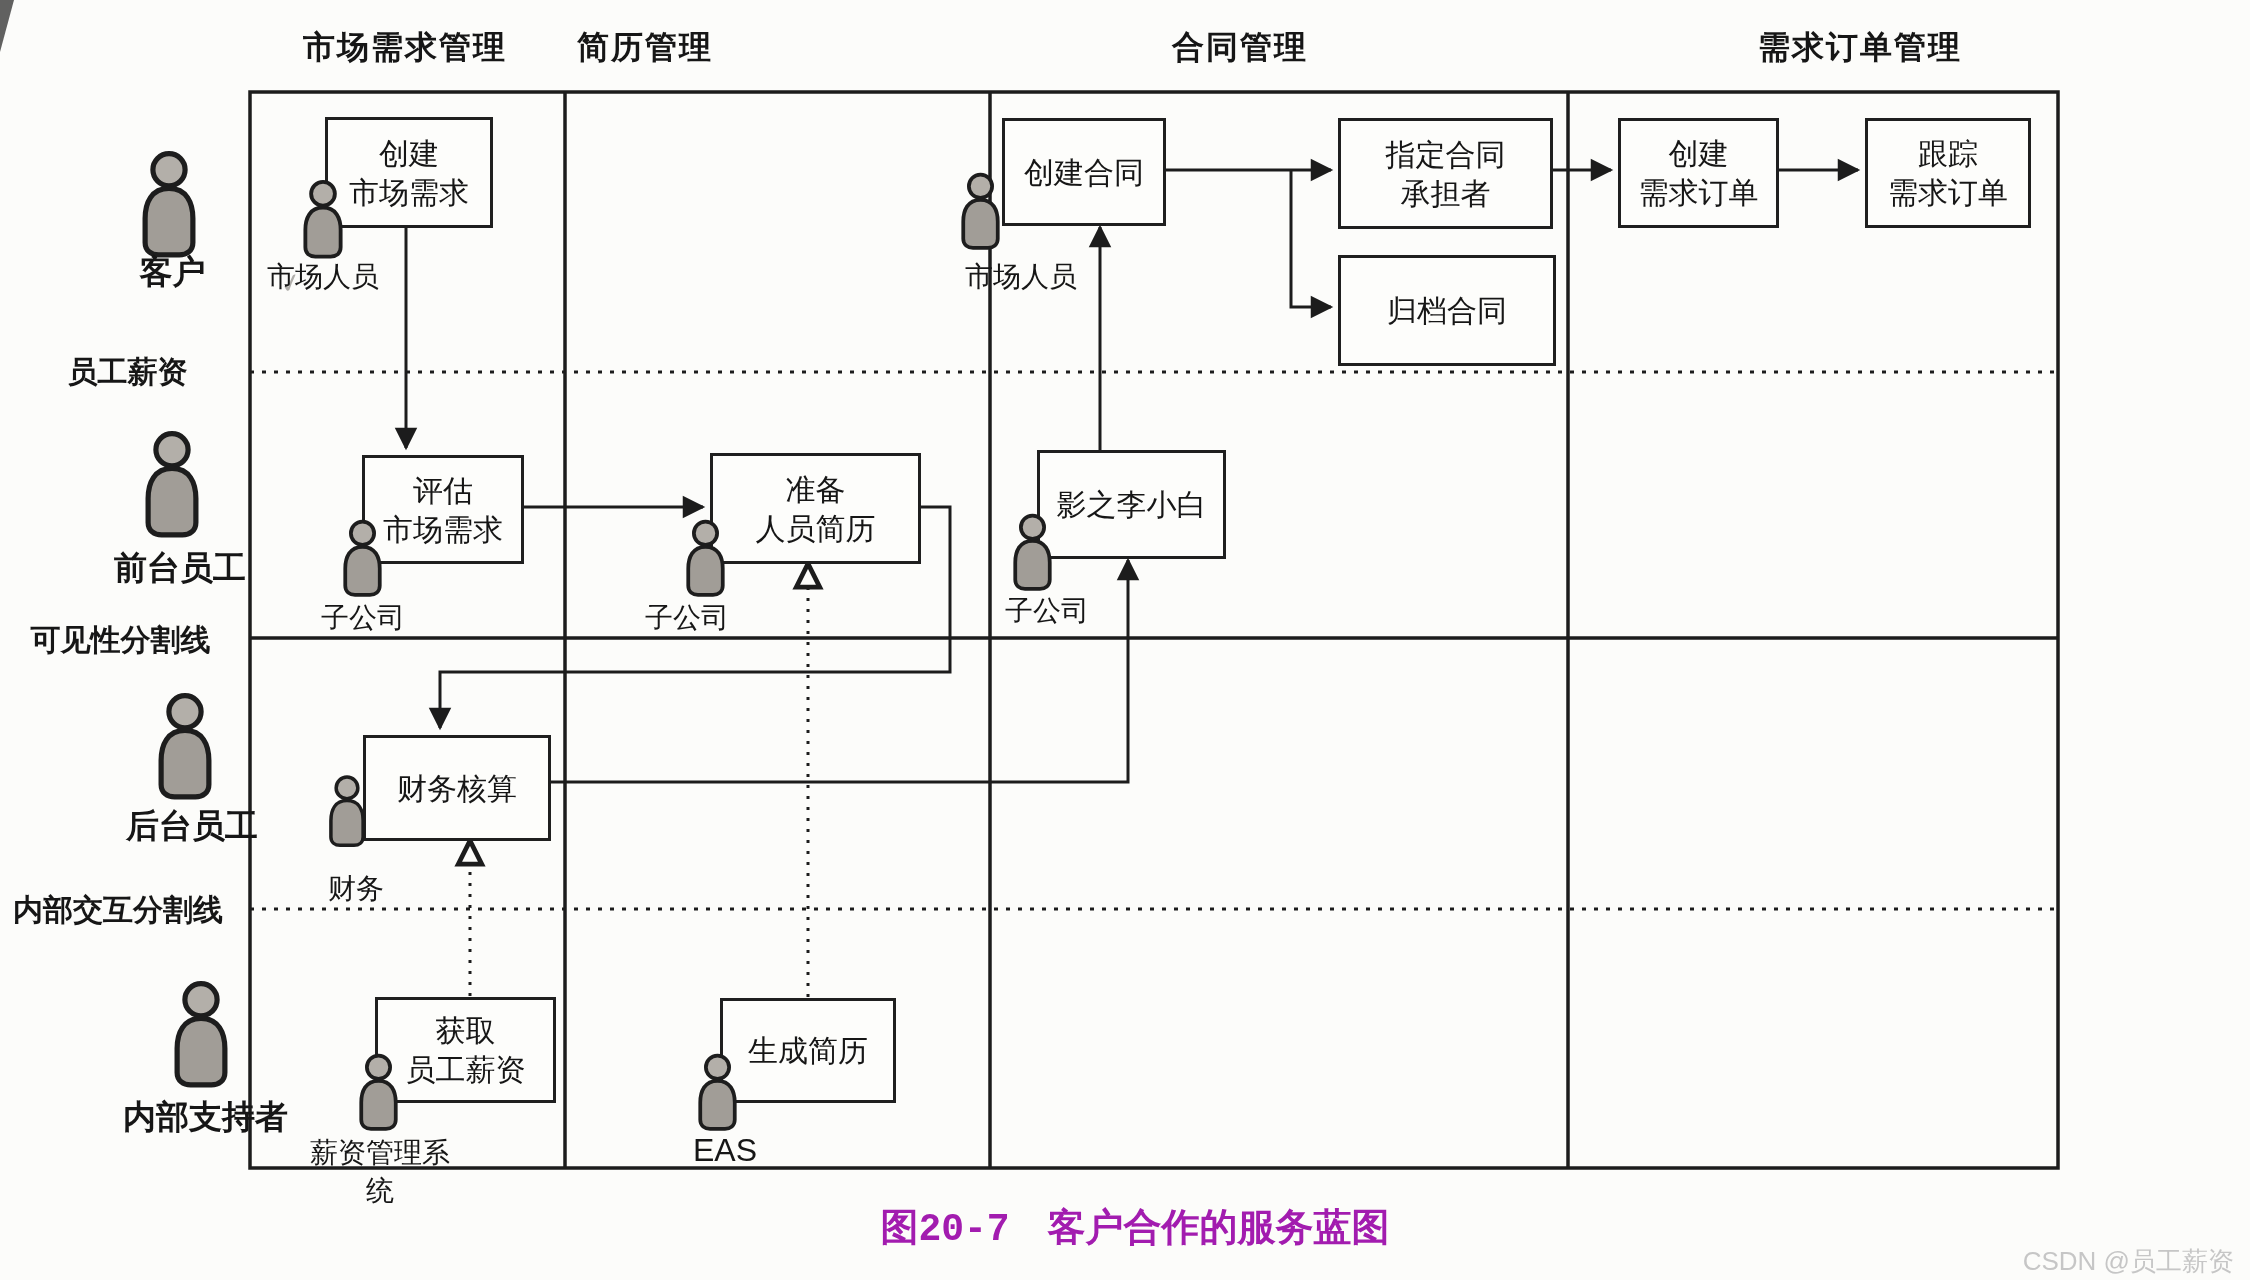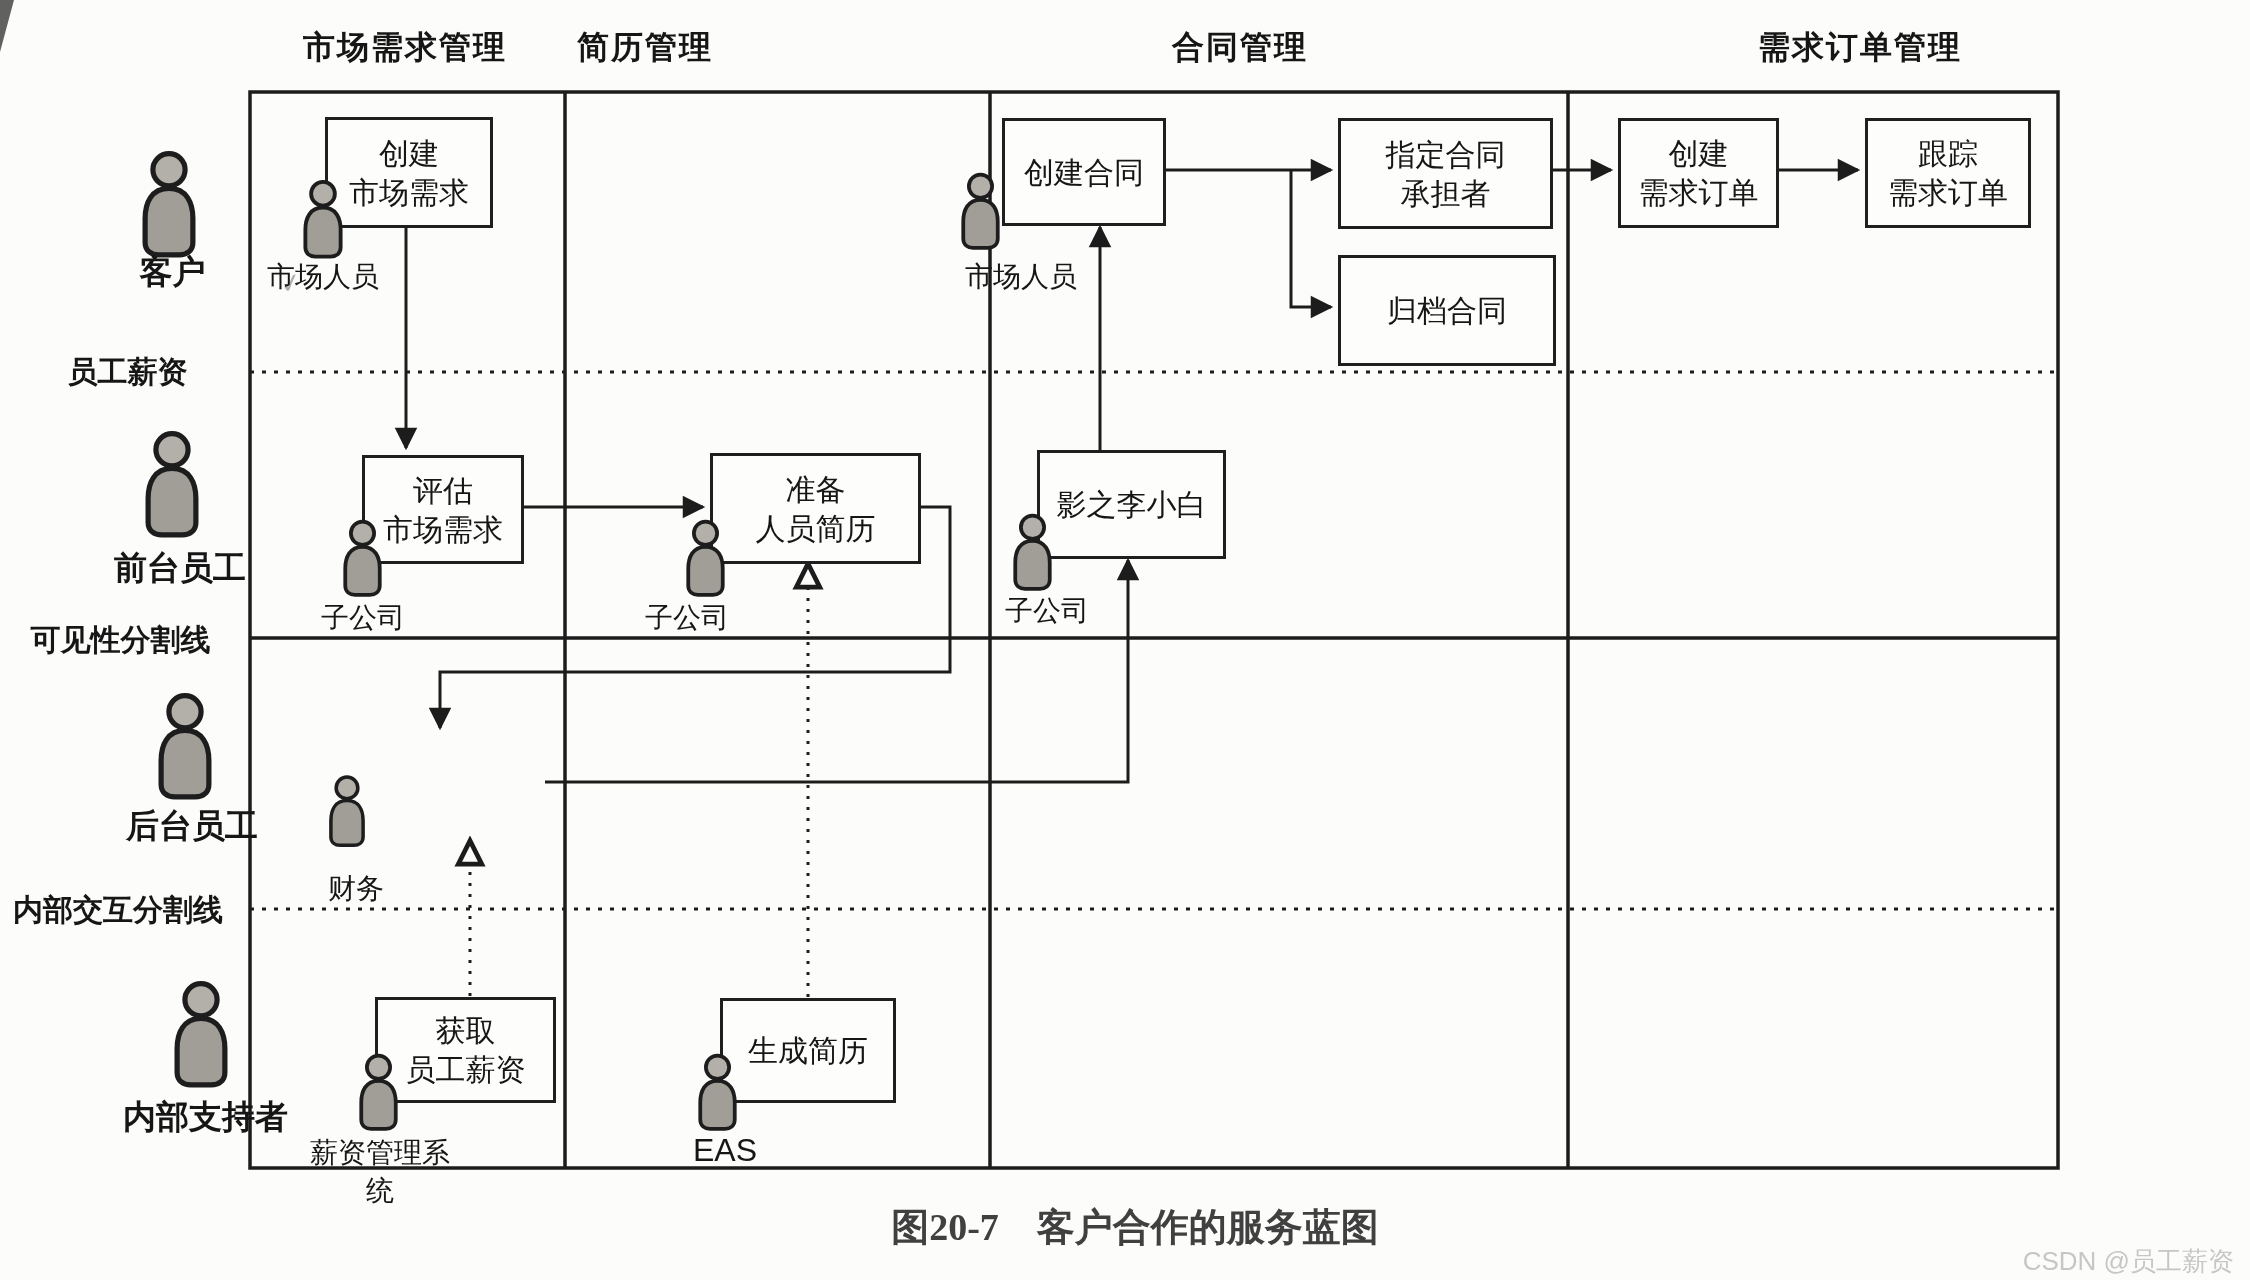--- a/index.html
+++ b/index.html
@@ -14,21 +14,21 @@
           line-height:1.3;white-space:pre-line;z-index:3;}
   .lane-label{position:absolute;text-align:center;font-weight:bold;font-size:33px;z-index:5;}
   .sep-label{position:absolute;text-align:center;font-weight:bold;font-size:30px;z-index:5;}
   .actor-label{position:absolute;text-align:center;font-size:28px;z-index:5;}
   .actor-label.sys{font-size:28px;}
   .person{position:absolute;z-index:4;}
   svg.wires{position:absolute;left:0;top:0;z-index:2;}
   .pencil-mark{position:absolute;left:280px;top:268px;color:#b0aeaa;font-size:26px;
           transform:rotate(-14deg);z-index:1;}
   .caption{position:absolute;left:775px;top:1202px;width:720px;text-align:center;
-          font-family:Liberation Serif, serif;font-weight:bold;font-size:38px;color:#404040;}
+          font-family:Liberation Mono, monospace;font-weight:bold;font-size:38px;color:#a21caf;}
   .caption .num{margin-right:38px;}
   .watermark{position:absolute;right:16px;top:1244px;color:#c6c6c6;font-size:26px;
           font-family:"Liberation Sans",sans-serif;}
 </style>
 </head>
 <body>
 
 <div class="canvas">
 
   <div class="corner-smudge"></div>
@@ -84,20 +84,21 @@
 人员简历</span></div>
   <div class="node" style="left:1002px;top:118px;width:158px;height:102px;"><span>创建合同</span></div>
   <div class="node" style="left:1338px;top:118px;width:209px;height:105px;"><span>指定合同
 承担者</span></div>
   <div class="node" style="left:1338px;top:255px;width:212px;height:105px;"><span>归档合同</span></div>
   <div class="node" style="left:1618px;top:118px;width:155px;height:104px;"><span>创建
 需求订单</span></div>
   <div class="node" style="left:1865px;top:118px;width:160px;height:104px;"><span>跟踪
 需求订单</span></div>
   <div class="node" style="left:1037px;top:450px;width:183px;height:103px;"><span>影之李小白</span></div>
+  <div class="node" style="left:363px;top:735px;width:182px;height:100px;"><span>财务核算</span></div>
   <div class="node" style="left:375px;top:997px;width:175px;height:100px;"><span>获取
 员工薪资</span></div>
   <div class="node" style="left:720px;top:998px;width:170px;height:99px;"><span>生成简历</span></div>
 
   <svg class="person" style="left:130px;top:150px;width:78px;height:108px;">
       <use href="#person"></use>
     </svg>
   <div class="lane-label" style="left:100px;top:250px;width:145px;">客户</div>
 
   <div class="sep-label" style="left:20px;top:352px;width:215px;">员工薪资</div>

